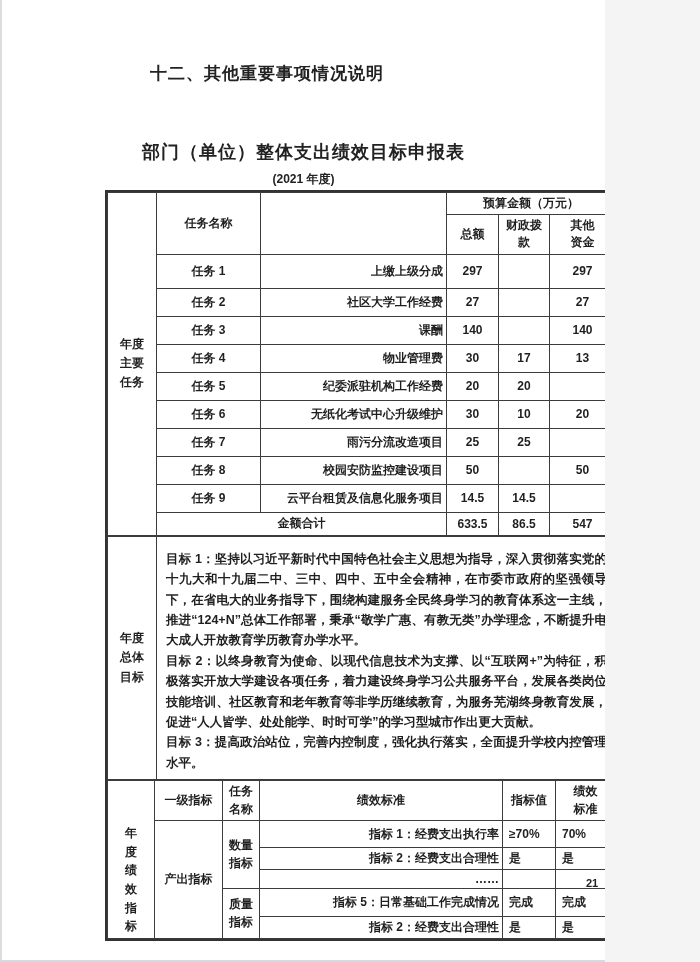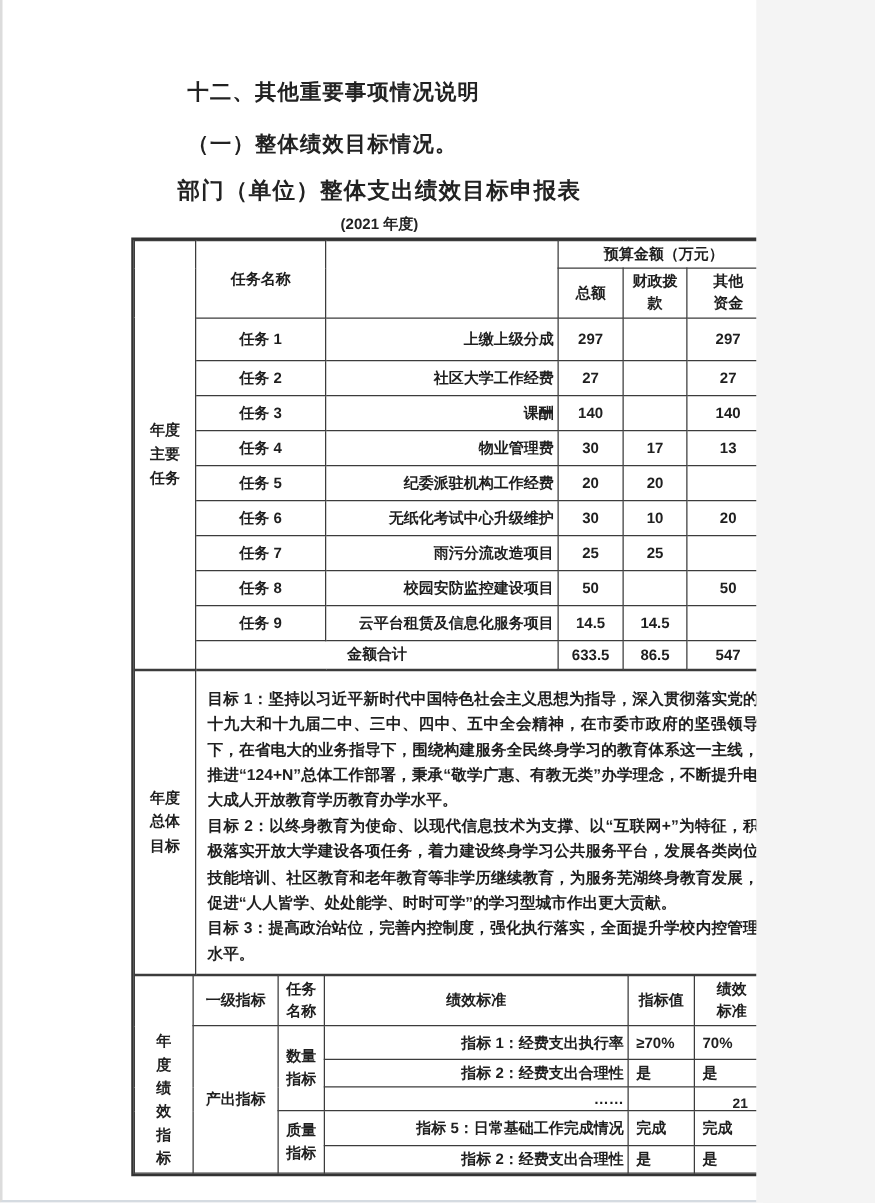--- a/index.html
+++ b/index.html
@@ -47,21 +47,20 @@
   tr.ind-r4 td { height:21px; }
   tr.ind-r5 td { height:15px; }
   td.val { text-align:left; padding-left:6px; }
 </style>
 </head>
 <body>
 
 <div class="page">
 
   <div class="h1">十二、其他重要事项情况说明</div>
-  <div class="h2">（一）整体绩效目标情况。</div>
   <div class="h3">部门（单位）整体支出绩效目标申报表</div>
   <div class="h4">(2021 年度)</div>
 
   <div class="table-wrap">
 
     <table>
       <colgroup>
         <col style="width:49px">
           <col style="width:104px">
           <col style="width:186px">

